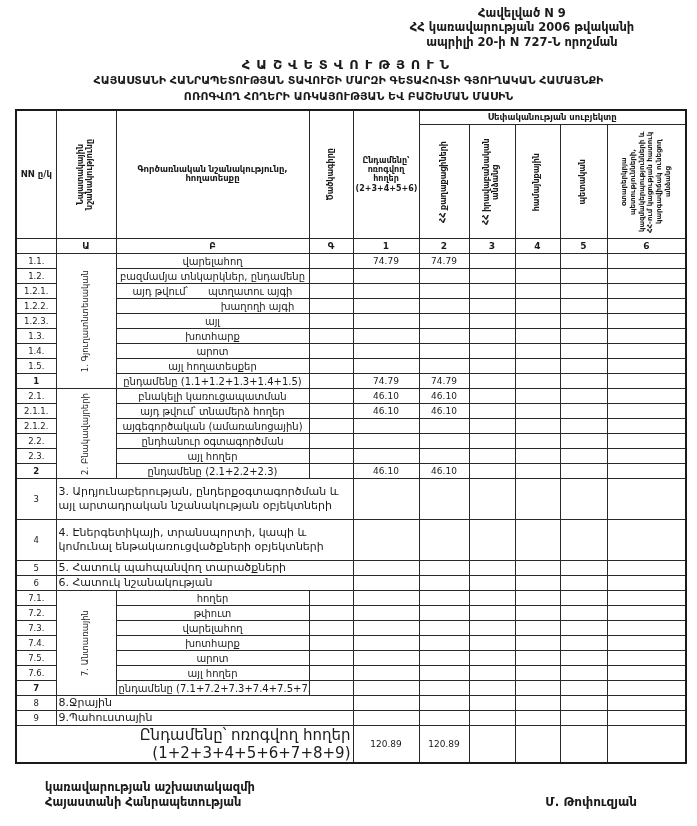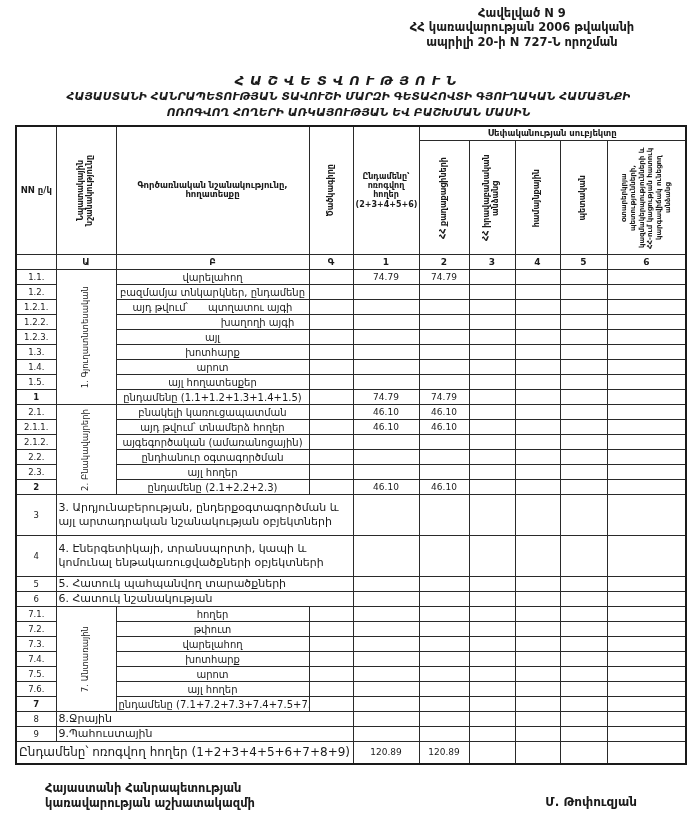--- a/index.html
+++ b/index.html
@@ -12,21 +12,21 @@
     overflow: hidden;
   }
   .appendix {
     margin: 6px 10px 0 auto;
     width: 330px;
     text-align: center;
     font-size: 11.5px;
     font-weight: bold;
     line-height: 1.25;
   }
-  .titles { text-align: center; margin-top: 24px; font-style: italic; }
+  .titles { text-align: center; margin-top: 8px; }
   .title-main {
     font-size: 13px; font-weight: bold; letter-spacing: 6px;
   }
   .title-sub {
     font-size: 11px; font-weight: bold; line-height: 1.3; margin-top: 2px;
   }
   table.report {
     margin: 4px 12px 0 15px;
     width: 670px;
     border-collapse: collapse;
@@ -61,21 +61,21 @@
   td.nn { text-align: center; font-size: 8.5px; }
   td.nn.b { font-weight: bold; }
   td.label { text-align: center; font-size: 10px; white-space: nowrap; }
   td.label .sub { margin-left: 20px; }
   td.label .sub-only { margin-left: 90px; }
   td.val { text-align: center; font-size: 9px; }
   td.span-label { text-align: left; font-size: 11px; white-space: normal; line-height: 1.25; }
   tr.h15 { height: 15px; }
   tr.h41 { height: 41px; }
   tr.h22 { height: 22px; }
-  td.total-label { text-align: left; font-size: 12px; font-weight: normal; }
+  td.total-label { text-align: right; font-size: 15px; font-weight: normal; }
   .sec-cell { text-align: center; }
   .sec-cell .vert { font-size: 8.5px; }
   .footer {
     display: flex;
     justify-content: space-between;
     align-items: flex-end;
     margin: 16px 60px 0 45px;
     font-weight: bold;
     font-size: 11.5px;
     line-height: 1.3;
@@ -476,17 +476,17 @@
     <td class="val"></td>
         <td class="val"></td>
         <td class="val"></td>
         <td class="val"></td>
   </tr>
 </tbody>
   </table>
 
 <div class="footer">
   <div>
+    <div>կառավարության աշխատակազմի</div>
     <div>Հայաստանի Հանրապետության</div>
-    <div>կառավարության աշխատակազմի</div>
   </div>
   <div class="sig">Մ. Թոփուզյան</div>
 </div>
 
 </body></html>

